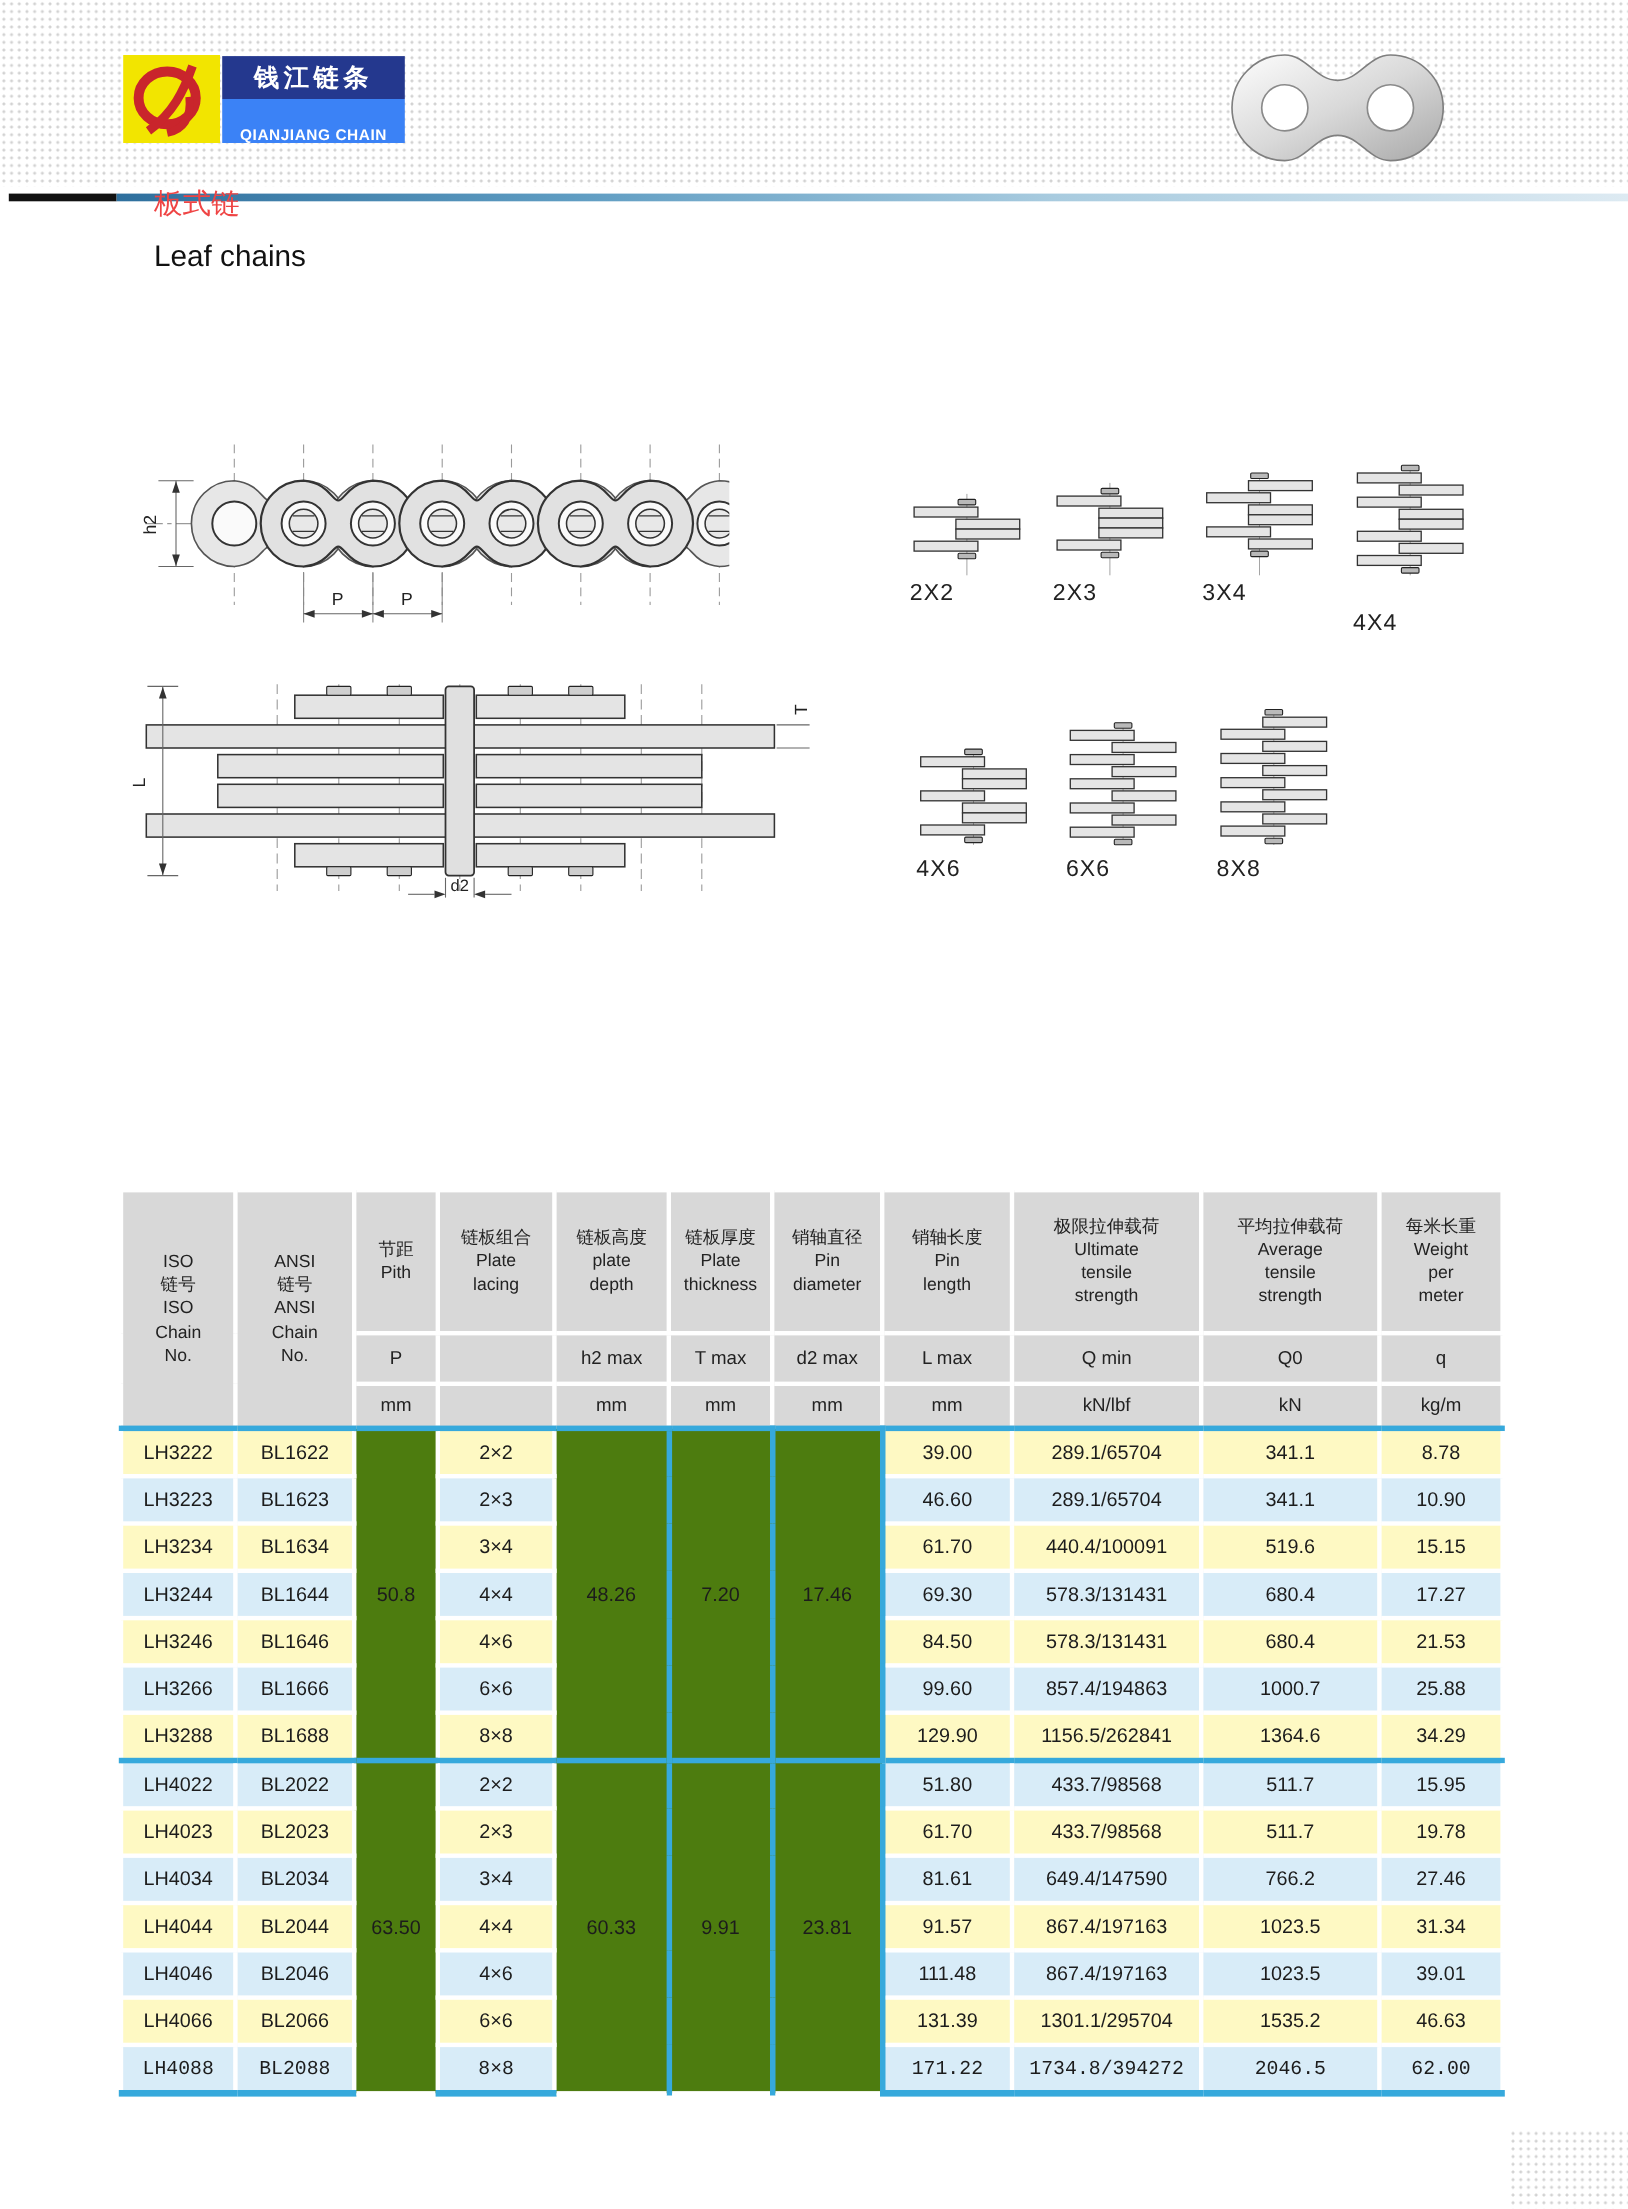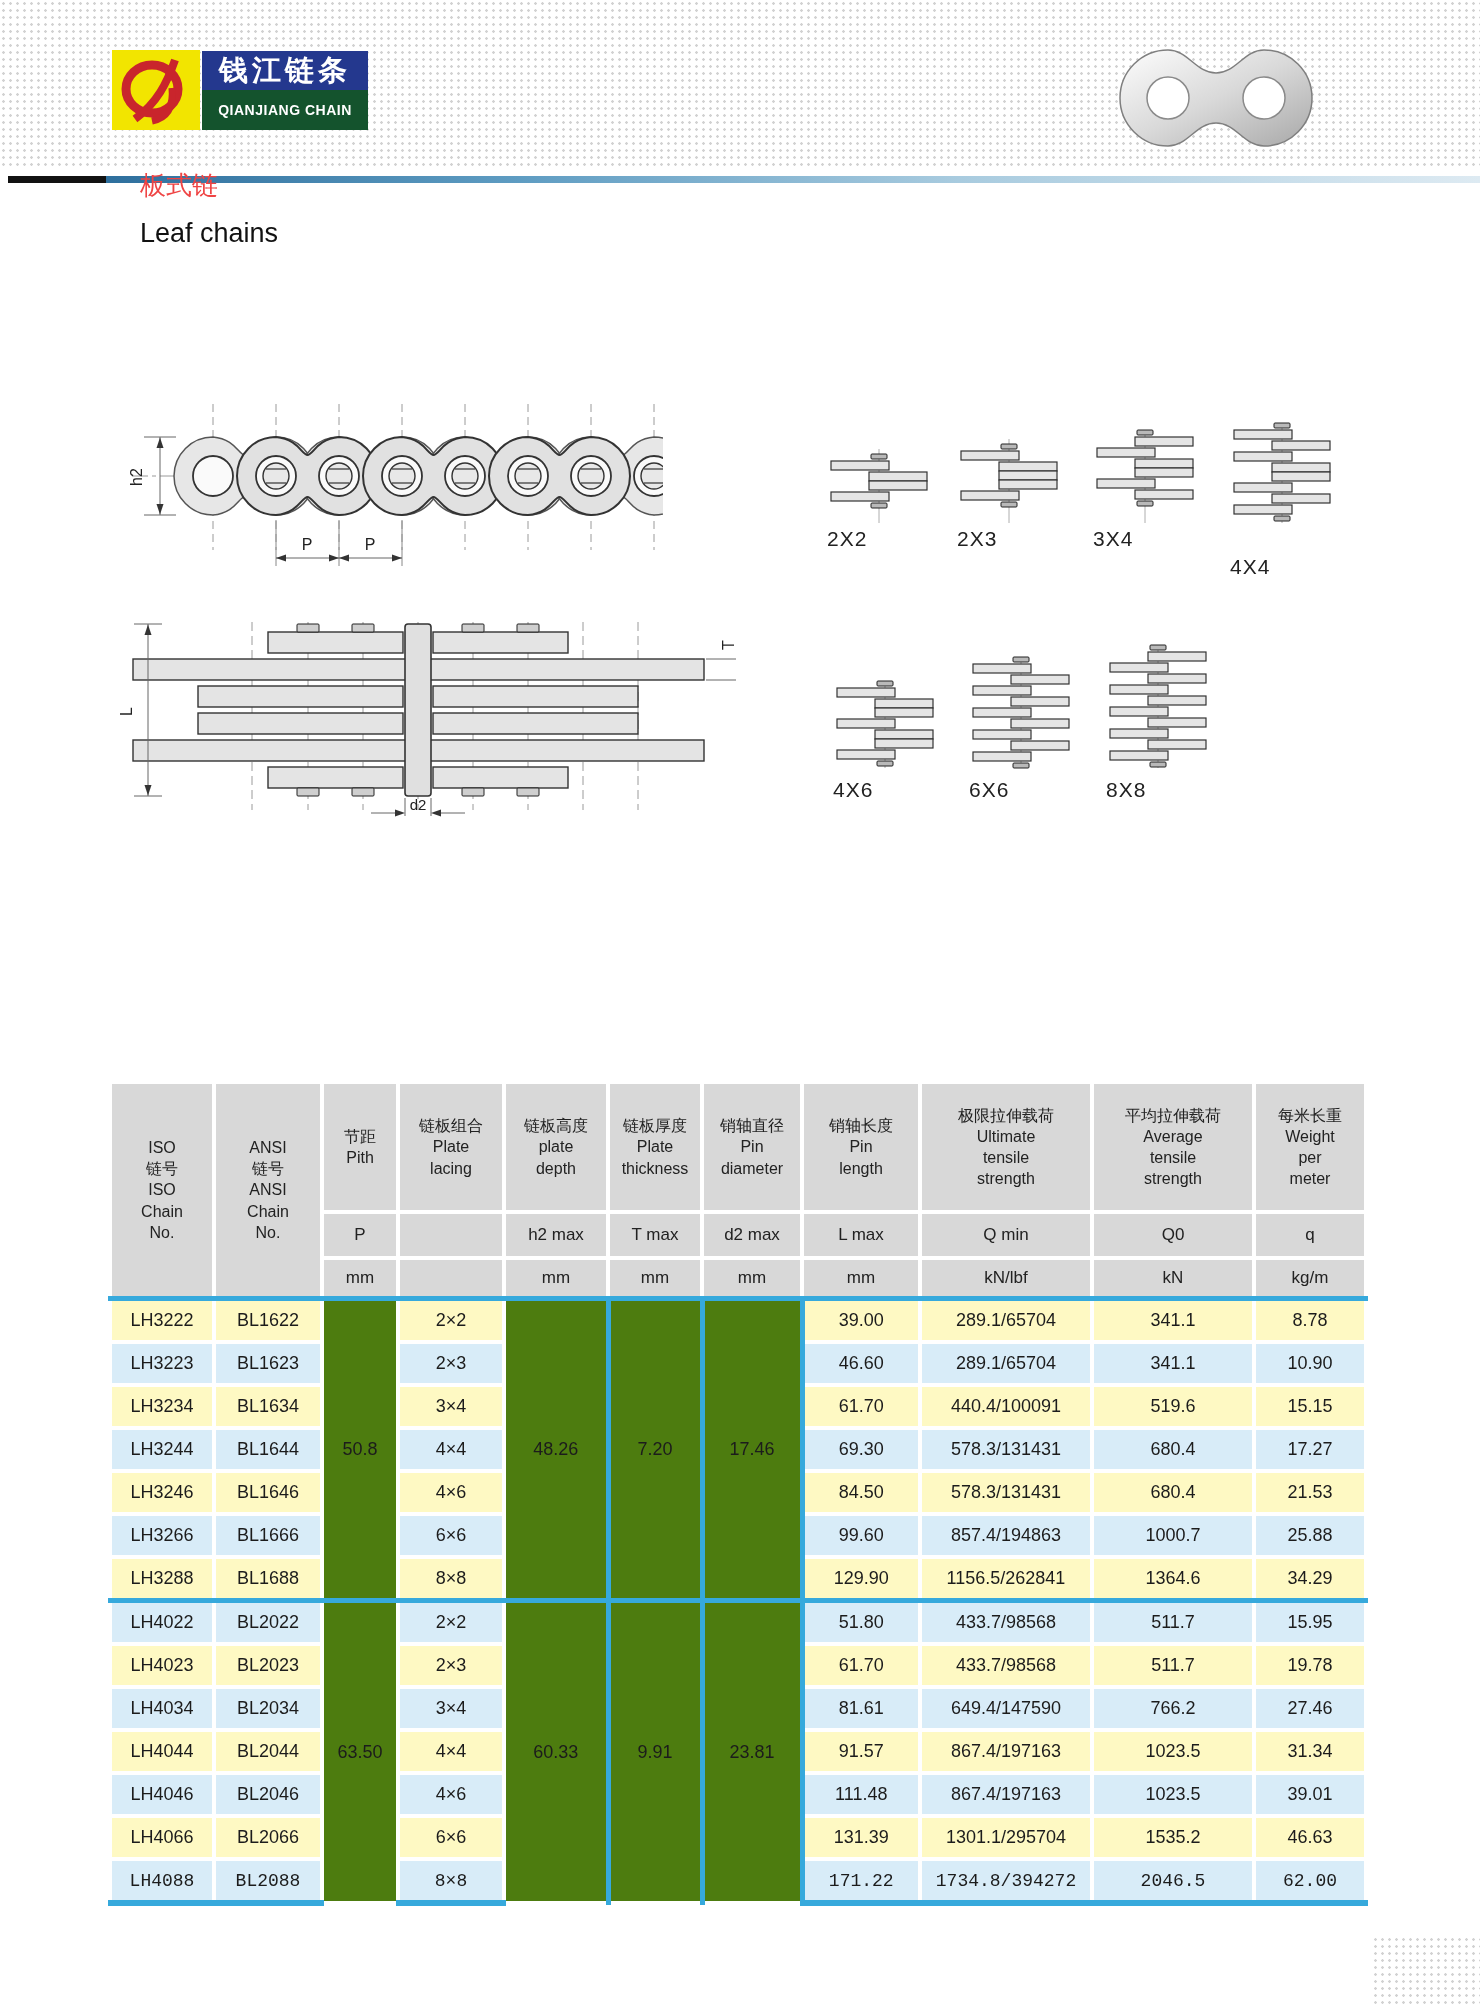--- a/index.html
+++ b/index.html
@@ -5,22 +5,22 @@
   html,body{margin:0;padding:0;background:#fff;}
   body{font-family:"Liberation Sans","DejaVu Sans",sans-serif;color:#1c1c1c;}
   .page{position:relative;width:1480px;height:2008px;background:#fff;overflow:hidden;}
   .abs{position:absolute;}
   .dots{background-image:radial-gradient(circle,#d2d2d2 1.3px,transparent 1.45px);background-size:7px 7px;}
   .dotband{left:0;top:0;width:1480px;height:170px;}
   .dots-corner{left:1372px;top:1936px;width:108px;height:72px;}
   
   .logo-yellow{left:112px;top:50px;width:88px;height:80px;background:#f2e500;}
   .logo-blue{left:202px;top:51px;width:166px;height:39px;background:#24388e;display:flex;align-items:center;justify-content:center;}
-  .logo-red{left:202px;top:90px;width:166px;height:40px;background:#14532d;display:flex;align-items:center;justify-content:center;}
-  .logo-cn{color:#fff;font-size:29px;font-weight:bold;letter-spacing:4px;white-space:nowrap;}
+  .logo-red{left:202px;top:90px;width:166px;height:40px;background:#3b82f6;display:flex;align-items:flex-end;justify-content:center;}
+  .logo-cn{color:#fff;font-size:23px;font-weight:bold;letter-spacing:4px;white-space:nowrap;}
   .logo-en{color:#fff;font-size:14px;font-weight:bold;letter-spacing:.5px;white-space:nowrap;}
   
   .bar-black{left:8px;top:176px;width:98px;height:7px;background:#121212;}
   .bar-grad{left:106px;top:176px;width:1374px;height:7px;background:linear-gradient(to right,#2e6f9d,#5e9cc2 30%,#a8cbdf 62%,#ddeaf2);}
   
   .title-cn{left:140px;top:168px;font-size:26px;color:#ef4444;}
   .title-en{left:140px;top:218px;font-size:27px;color:#111;}
   
   .lace-label{font-size:21px;color:#222;letter-spacing:1px;text-align:left;width:104px;}
   svg{display:block;}

